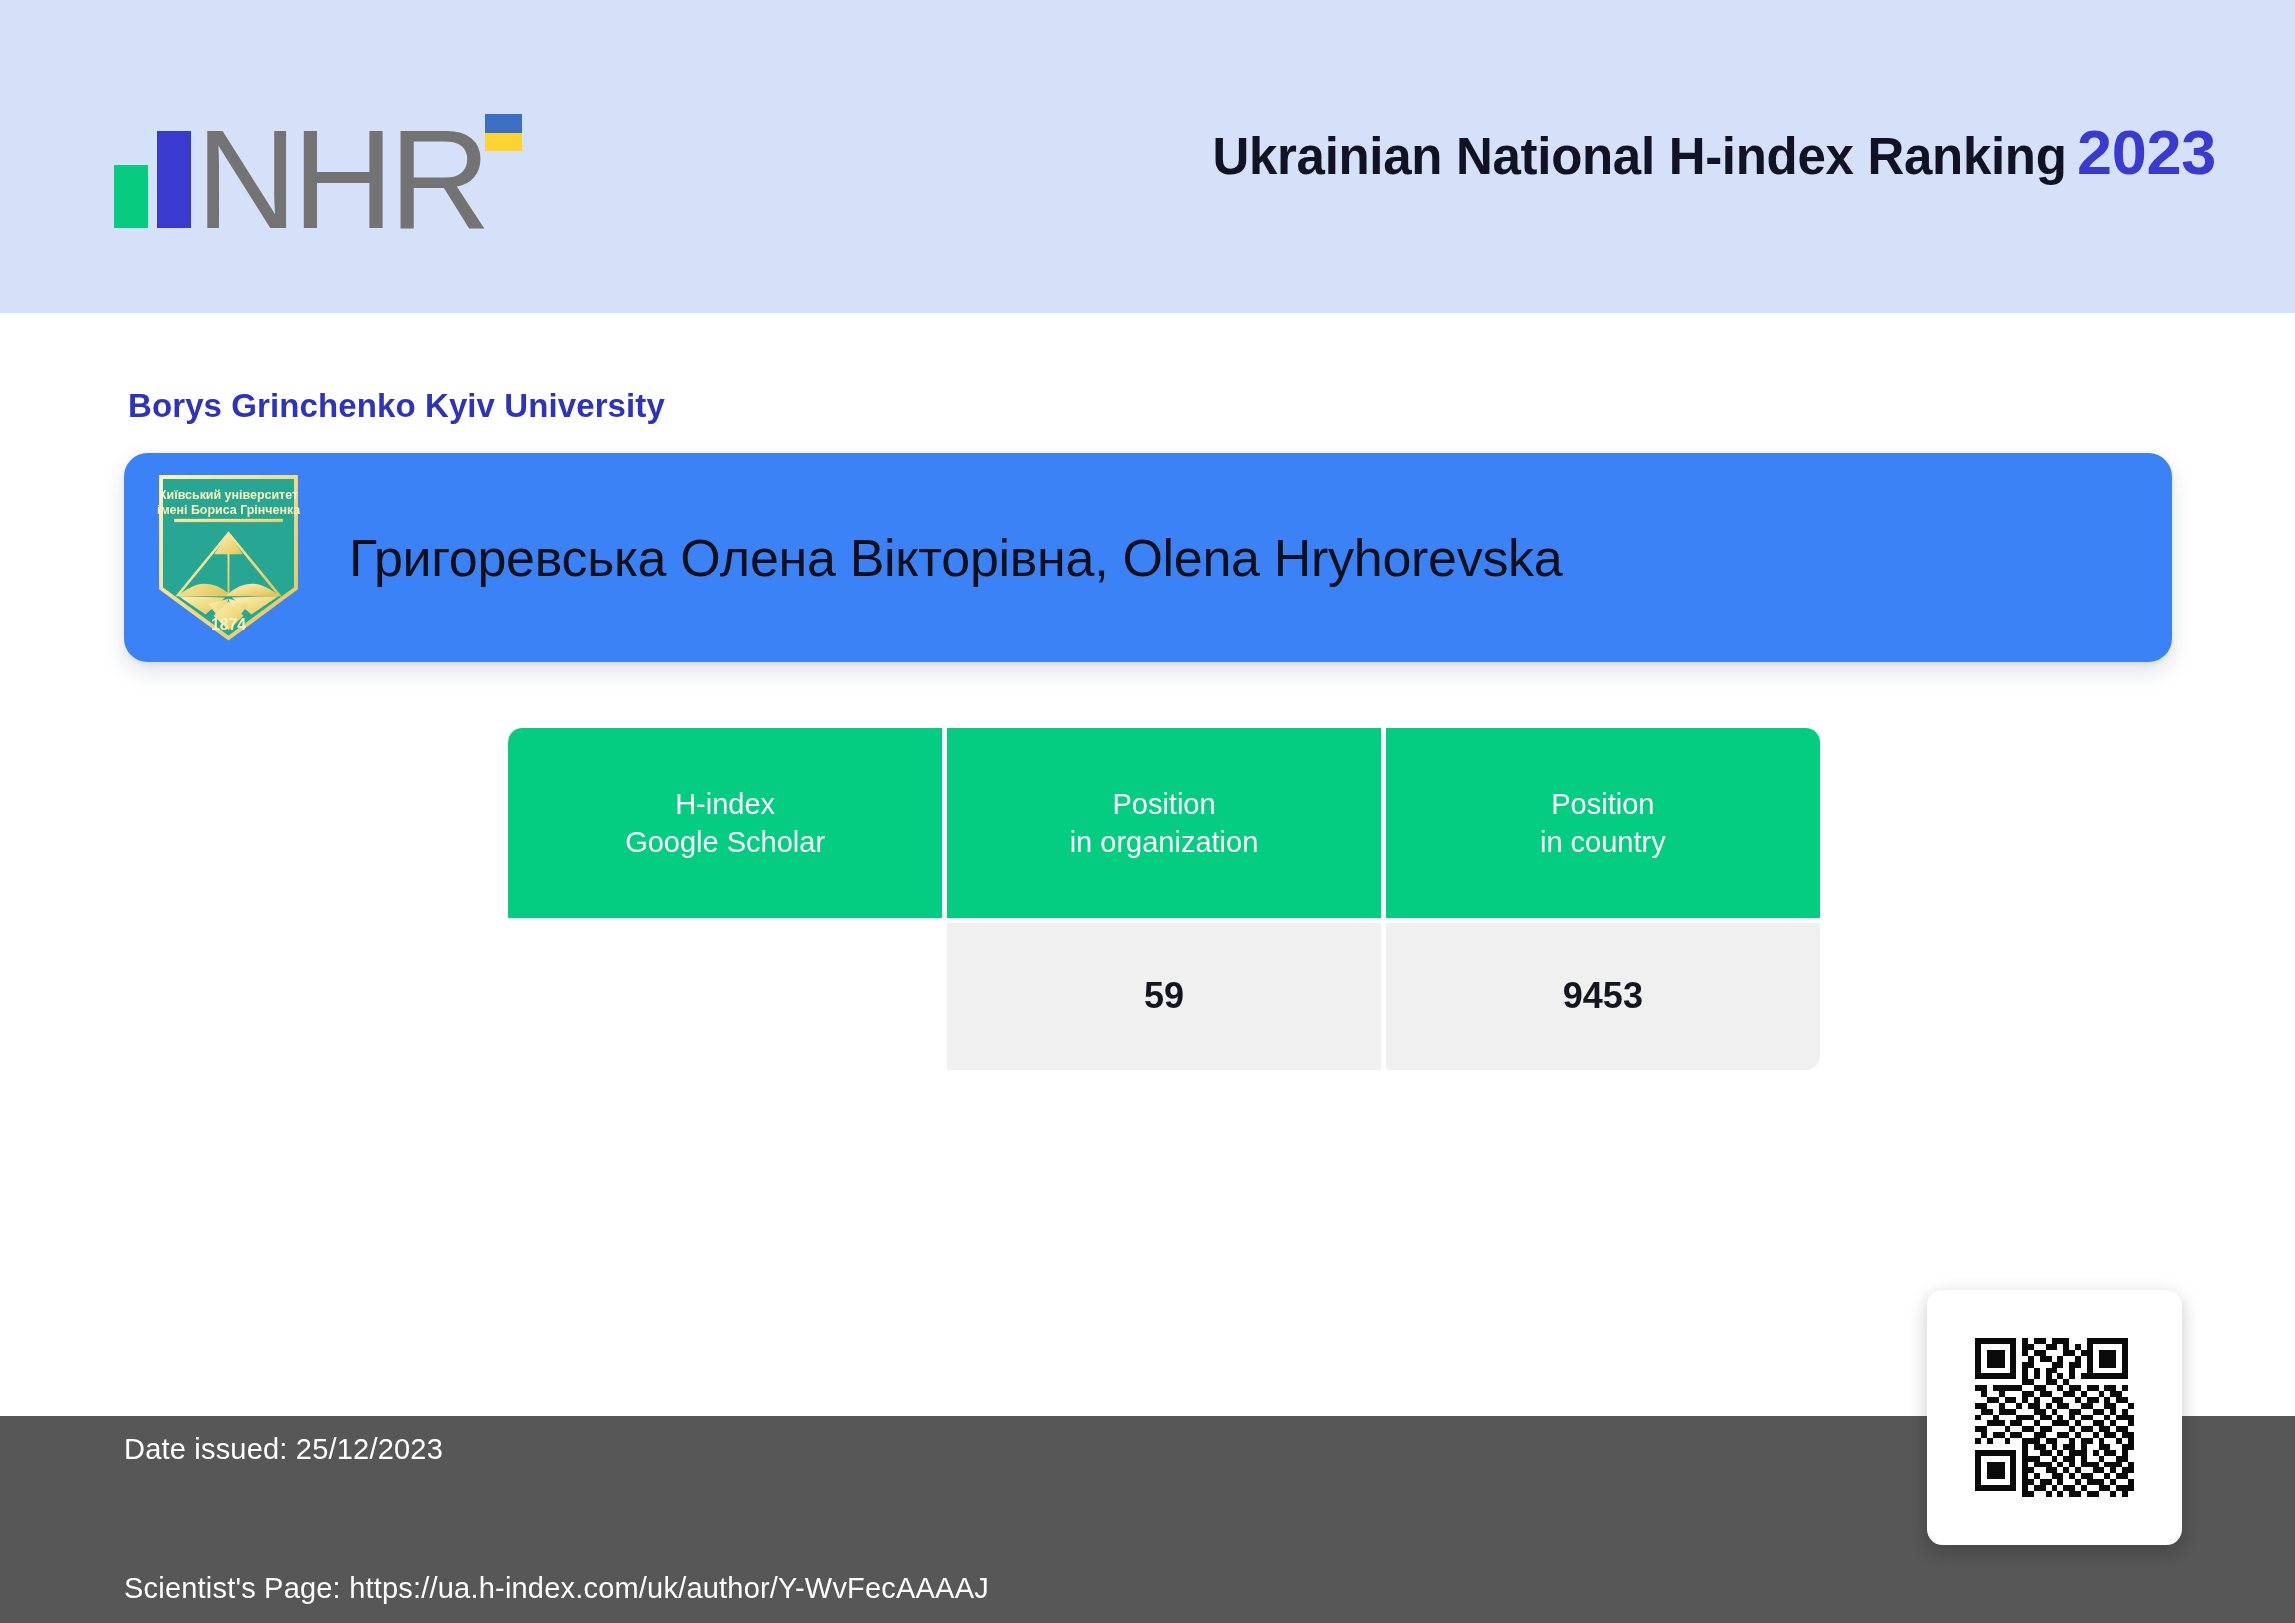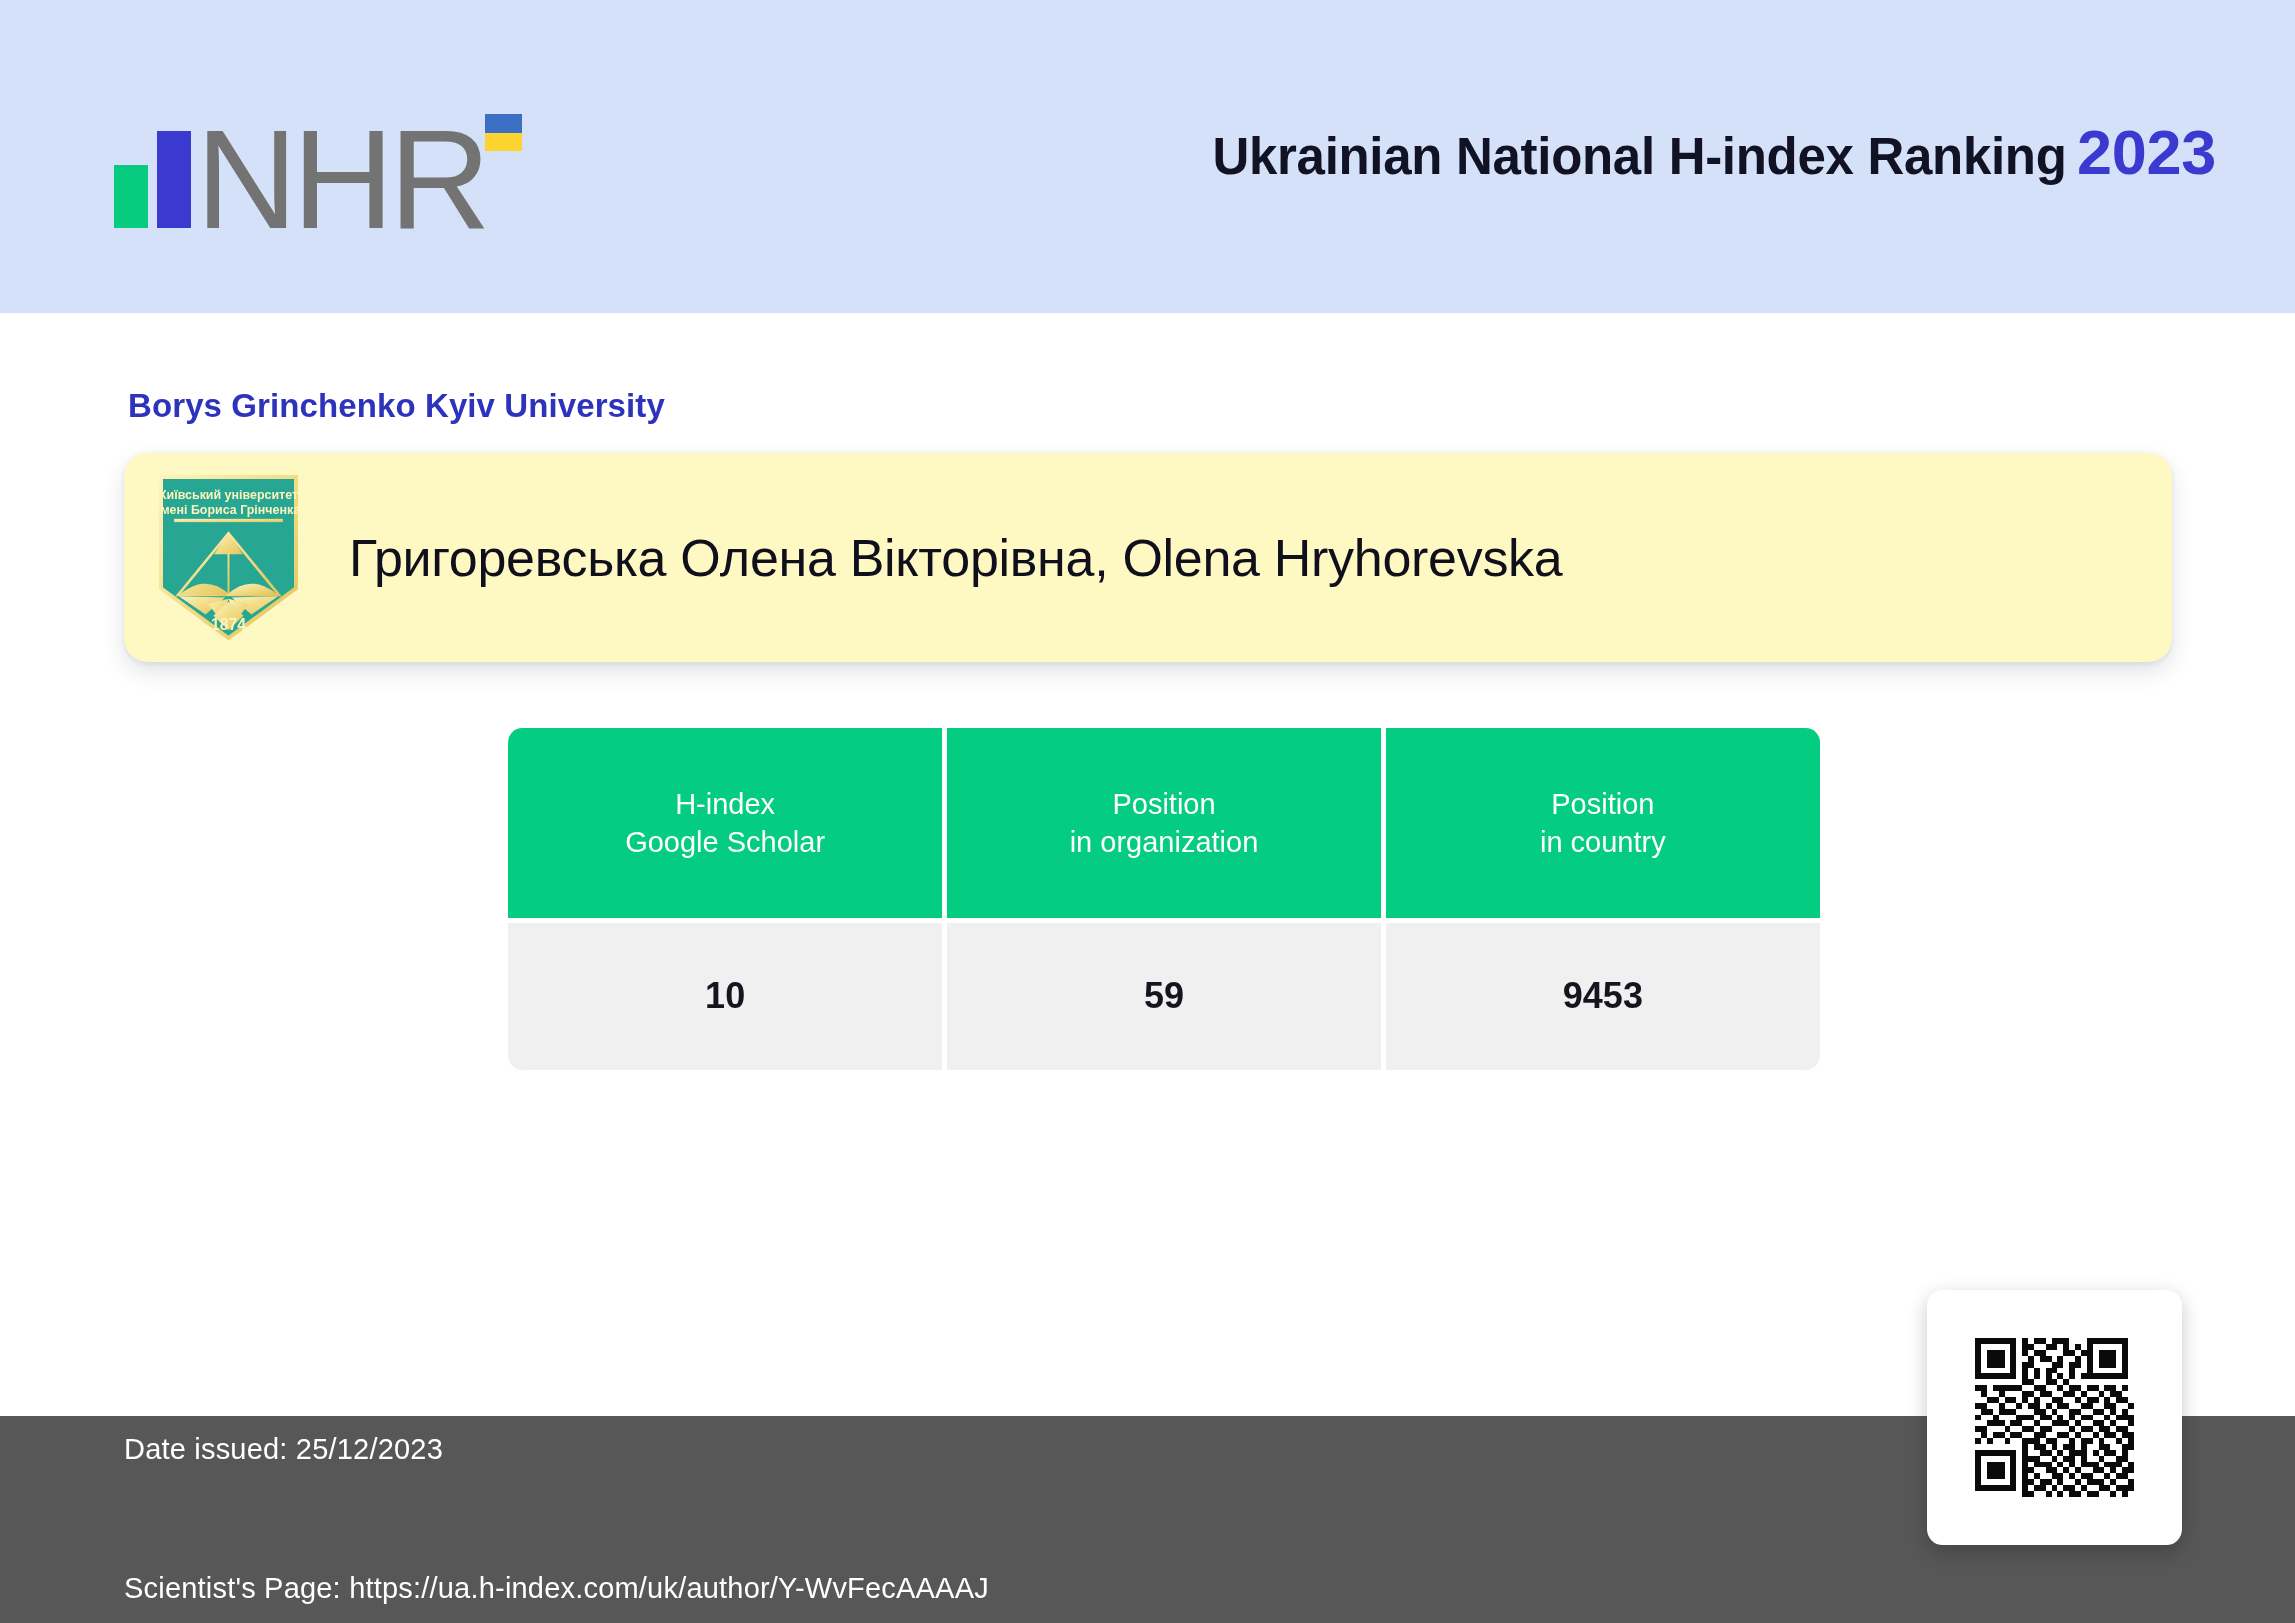--- a/index.html
+++ b/index.html
@@ -97,21 +97,21 @@
     color: #2e33bb;
     letter-spacing: 0.1px;
   }
 
   .scientist-card {
     position: absolute;
     left: 124px;
     top: 453px;
     width: 2048px;
     height: 209px;
-    background: #fef9c3;
+    background: #3b82f6;
     border-radius: 23.6px;
     box-shadow: 0 9.2px 22px rgba(25, 35, 70, 0.13),
                 0 1.3px 5.2px rgba(25, 35, 70, 0.07);
     display: flex;
     align-items: center;
     box-sizing: border-box;
     padding-left: 33px;
   }
 
   .emblem {
@@ -277,21 +277,20 @@
   <div class="scientist-name">Григоревська Олена Вікторівна, Olena Hryhorevska</div>
 </div>
 
 <div class="stats-table">
 
   <div class="col">
     <div class="stats-head">
       <span>H-index</span>
       <span>Google Scholar</span>
     </div>
-    <div class="stats-cell">10</div>
   </div>
 
   <div class="col">
     <div class="stats-head">
       <span>Position</span>
       <span>in organization</span>
     </div>
     <div class="stats-cell">59</div>
   </div>
 

